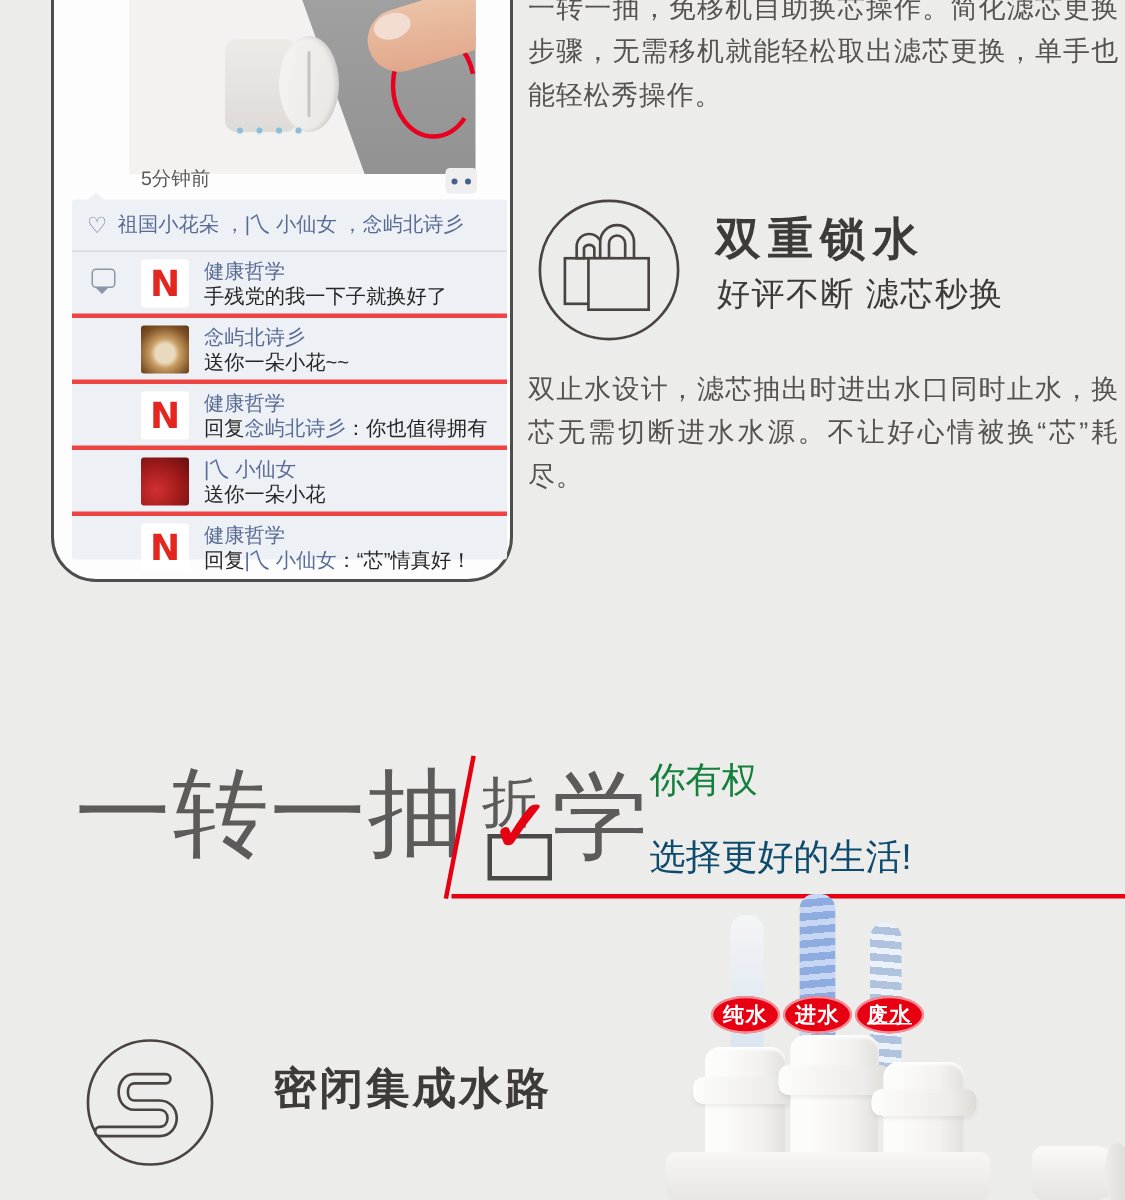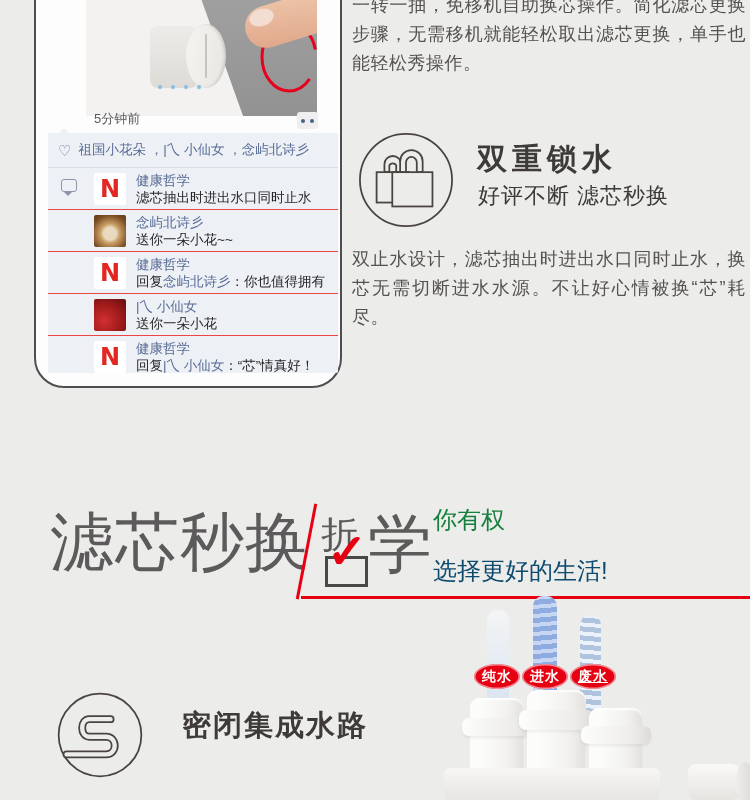--- a/index.html
+++ b/index.html
@@ -34,21 +34,21 @@
   .cbox{position:absolute;left:48px;top:133px;width:290px;height:240px;background:#EDF0F5;border-radius:2px;z-index:4;}
   .cbox:before{content:"";position:absolute;left:10px;top:-5px;border-left:6px solid transparent;
          border-right:6px solid transparent;border-bottom:6px solid #EDF0F5;}
   .likes{display:flex;align-items:center;height:34px;padding:0 10px;border-bottom:1px solid #D8DCE2;}
   .heart{color:#6B7FA3;font-size:15px;margin-right:7px;line-height:1;}
   .likes-names{color:#576B95;font-size:13.5px;white-space:nowrap;}
   .bubble{position:absolute;left:13px;top:46px;width:14px;height:11px;border:1.5px solid #8C96A8;border-radius:3px;}
   .bubble:after{content:"";position:absolute;left:2px;bottom:-5px;border-left:4px solid transparent;
          border-right:4px solid transparent;border-top:4px solid #8C96A8;}
   .crow{position:relative;min-height:41px;padding:4px 8px 3px 88px;box-sizing:border-box;}
-  .crow + .crow{border-top:1px solid #ef4444;}
+  .crow + .crow{border-top:3px solid #ef4444;}
   .avatar{position:absolute;left:46px;top:5px;width:32px;height:32px;border-radius:2px;overflow:hidden;
           background:#fff;display:flex;align-items:center;justify-content:center;}
   .avatar.logo{color:#E3261F;font-weight:900;font-size:24px;font-family:"DejaVu Sans",sans-serif;}
   .avatar.coffee{background:radial-gradient(circle at 50% 58%,#E9D9BE 0 26%,#C89D63 40%,#7C4E24 75%,#5C3717);}
   .avatar.strawberry{background:radial-gradient(circle at 32% 68%,#D23030,#9E1A1A 55%,#6F1111 90%);}
   .cname{color:#576B95;font-size:13.5px;line-height:17px;}
   .cbody{color:#262626;font-size:13.5px;line-height:17px;}
   .cbody .blue{color:#576B95;}
 
   
@@ -139,21 +139,21 @@
   <div class="cbox">
     <div class="likes">
       <span class="heart">♡</span>
       <span class="likes-names">祖国小花朵 ，|乀 小仙女 ，念屿北诗彡</span>
     </div>
     <div class="bubble"></div>
     <div id="comment-list">
     <div class="crow">
       <div class="avatar logo">N</div>
       <div class="cname">健康哲学</div>
-      <div class="cbody"><span>滤芯抽出时进出水口同时止水</span></div>
+      <div class="cbody"><span>手残党的我一下子就换好了</span></div>
     </div>
 
     <div class="crow">
       <div class="avatar coffee"></div>
       <div class="cname">念屿北诗彡</div>
       <div class="cbody"><span>送你一朵小花~~</span></div>
     </div>
 
     <div class="crow">
       <div class="avatar logo">N</div>
@@ -181,21 +181,21 @@
     <circle cx="50" cy="50" r="47" fill="none" stroke="#4A4440" stroke-width="1.8"></circle>
     <path d="M28,42 v-8 a8.5,8.5 0 0 1 17,0 v8 h-5 v-7 a4,4 0 0 0 -7,0 v7 z" fill="#ECECEA" stroke="#4A4440" stroke-width="1.8"></path>
     <rect x="20" y="42" width="33" height="31" fill="none" stroke="#4A4440" stroke-width="1.8"></rect>
     <path d="M44,42 v-11 a11.5,11.5 0 0 1 23,0 v11 h-6 v-10 a5.5,5.5 0 0 0 -11,0 v10 z" fill="#ECECEA" stroke="#4A4440" stroke-width="1.8"></path>
     <rect x="36" y="42" width="41" height="35" fill="#ECECEA" stroke="#4A4440" stroke-width="1.8"></rect>
   </svg>
   <div class="feat-title">双重锁水</div>
   <div class="feat-sub">好评不断  滤芯秒换</div>
   <div class="para" id="para2">双止水设计，滤芯抽出时进出水口同时止水，换芯无需切断进水水源。不让好心情被换“芯”耗尽。</div>
 
-  <div class="hero-main">滤芯秒换</div>
+  <div class="hero-main">一转一抽</div>
   <div class="slash"></div>
   <div class="zhe-top">折</div>
   <div class="checkbox"></div>
   <div class="checkmark">✓</div>
   <div class="xue">学</div>
   <div class="slogan1">你有权</div>
   <div class="slogan2">选择更好的生活!</div>
   <div class="red-line"></div>
 
   <svg class="pipe-svg" width="88" height="88" viewBox="0 0 100 100">

